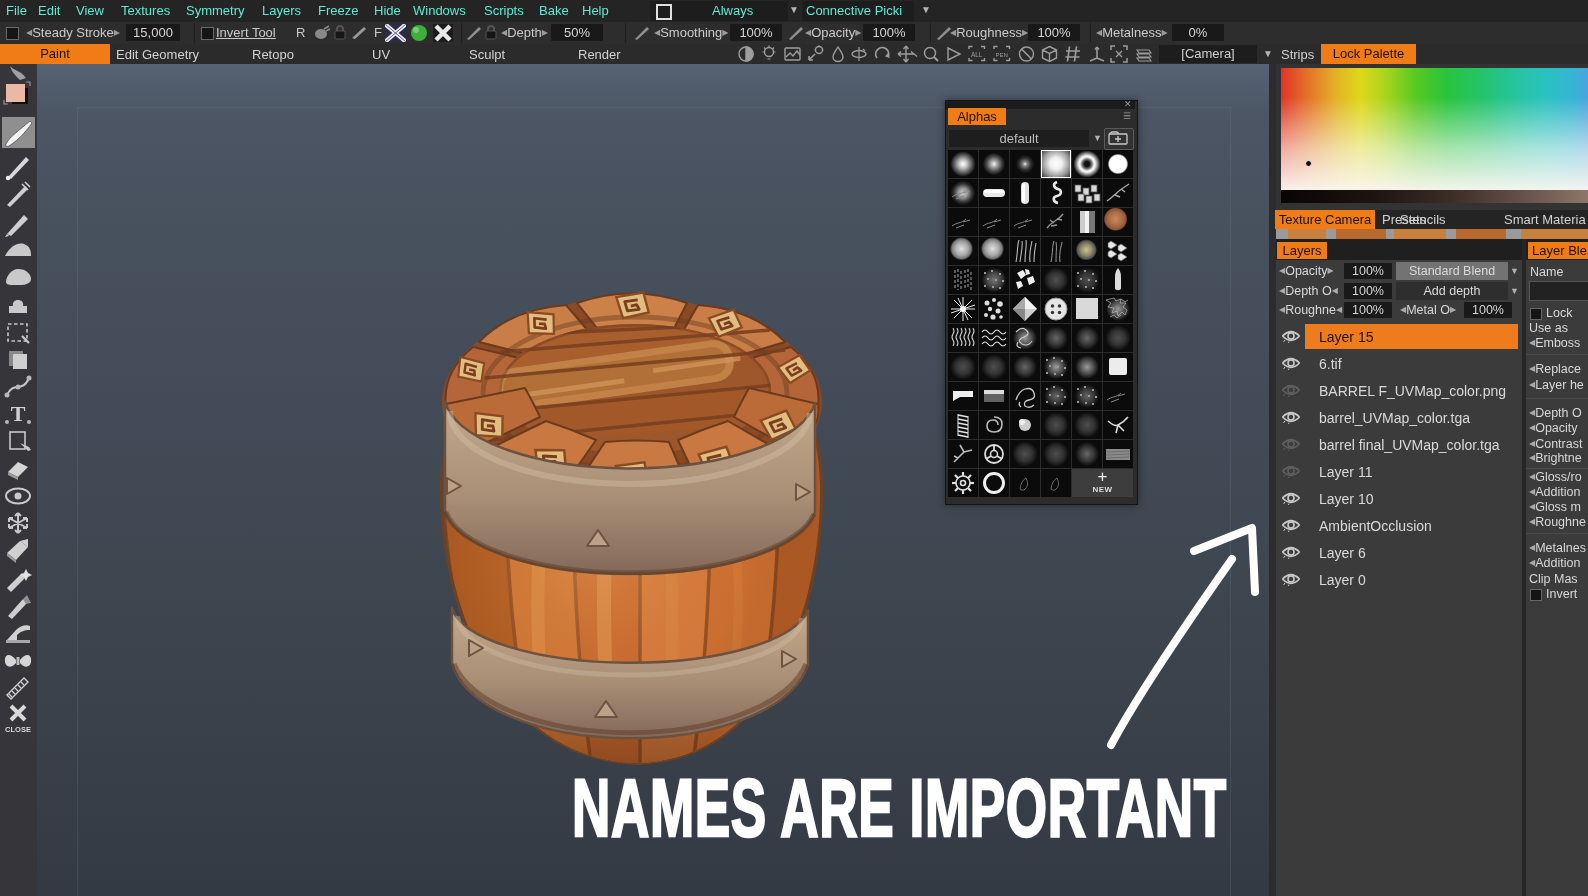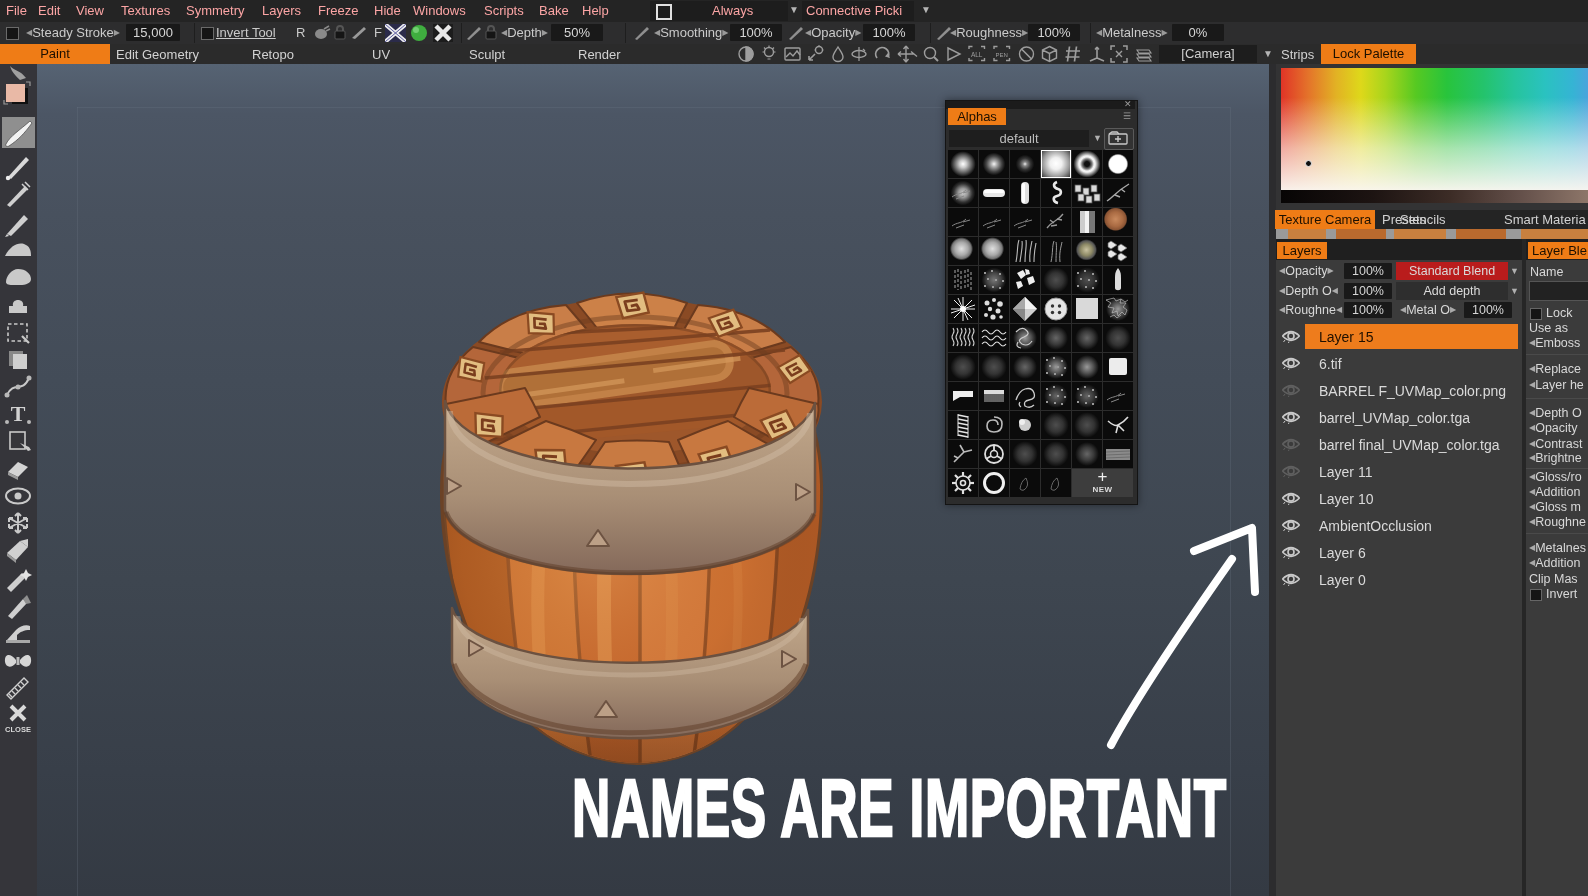--- a/index.html
+++ b/index.html
@@ -1,19 +1,19 @@
 <!DOCTYPE html>
 <html><head>
 <meta charset="utf-8">
 <style>
   html,body{margin:0;padding:0;}
   body{width:1588px;height:896px;position:relative;overflow:hidden;
        font-family:"Liberation Sans", sans-serif;background:#3a3a3a;}
   .abs{position:absolute;}
-  .t{position:absolute;color:#fca5a5;font-size:13px;white-space:nowrap;}
+  .t{position:absolute;color:#5eead4;font-size:13px;white-space:nowrap;}
   .t2{position:absolute;color:#cacaca;font-size:13px;white-space:nowrap;}
   .vbox{position:absolute;background:#191919;color:#d6d6d6;font-size:13px;
         text-align:center;border-radius:1px;}
   .orange{background:#ef7c16;color:#1d1000;}
   .tab{position:absolute;font-size:13px;color:#d2d2d2;white-space:nowrap;}
   .chk{position:absolute;width:11px;height:11px;background:#151515;border:1px solid #6a6a6a;}
   .arrL{color:#9a9a9a;font-size:8px;vertical-align:2px;}
   .eye{position:absolute;width:20px;height:14px;}
   .lname{position:absolute;color:#dadada;font-size:14px;white-space:nowrap;}
   .lbl{position:absolute;color:#d8d8d8;font-size:12.5px;white-space:nowrap;}
@@ -786,21 +786,21 @@
 <div class="abs" style="left:1276px;top:229px;width:312px;height:10px;background:linear-gradient(90deg,
 #9a9a9a 0 12px,#c8803f 12px 50px,#9a9a9a 50px 60px,#b96a2e 60px 110px,#9a9a9a 110px 118px,#c8803f 118px 170px,
 #9a9a9a 170px 180px,#b96a2e 180px 230px,#9a9a9a 230px 245px,#c8803f 245px 312px);"></div>
 
 <div class="abs" style="left:1276px;top:239px;width:246px;height:657px;background:#3b3b3b;"></div>
 <div class="abs" style="left:1276px;top:239px;width:246px;height:21px;background:#1f1f1f;"></div>
 <div class="abs orange" style="left:1277px;top:242px;width:50px;height:17px;font-size:13px;text-align:center;line-height:17px;">Layers</div>
 
 <span class="lbl" style="left:1279px;top:264px;"><span style="font-size:8px;color:#aaa;vertical-align:2px;">◀</span>Opacity<span style="font-size:8px;color:#aaa;vertical-align:2px;">▶</span></span>
 <div class="vbox" style="left:1344px;top:263px;width:48px;height:16px;line-height:16px;font-size:12.5px;">100%</div>
-<div class="abs" style="left:1396px;top:262px;width:112px;height:18px;background:#b91c1c;color:#dadada;font-size:12.5px;text-align:center;line-height:18px;">Standard Blend</div>
+<div class="abs" style="left:1396px;top:262px;width:112px;height:18px;background:#737373;color:#dadada;font-size:12.5px;text-align:center;line-height:18px;">Standard Blend</div>
 <span class="abs" style="left:1510px;top:266px;color:#b0b0b0;font-size:9px;">▼</span>
 <span class="lbl" style="left:1279px;top:284px;"><span style="font-size:8px;color:#aaa;vertical-align:2px;">◀</span>Depth O<span style="font-size:8px;color:#aaa;vertical-align:2px;">◀</span></span>
 <div class="vbox" style="left:1344px;top:283px;width:48px;height:16px;line-height:16px;font-size:12.5px;">100%</div>
 <div class="abs" style="left:1396px;top:282px;width:112px;height:18px;background:#2e2e2e;color:#dadada;font-size:12.5px;text-align:center;line-height:18px;">Add depth</div>
 <span class="abs" style="left:1510px;top:286px;color:#b0b0b0;font-size:9px;">▼</span>
 <span class="lbl" style="left:1279px;top:303px;"><span style="font-size:8px;color:#aaa;vertical-align:2px;">◀</span>Roughne<span style="font-size:8px;color:#aaa;vertical-align:2px;">◀</span></span>
 <div class="vbox" style="left:1344px;top:302px;width:48px;height:16px;line-height:16px;font-size:12.5px;">100%</div>
 <span class="lbl" style="left:1400px;top:303px;text-align:center;"><span style="font-size:8px;color:#aaa;vertical-align:2px;">◀</span>Metal O<span style="font-size:8px;color:#aaa;vertical-align:2px;">▶</span></span>
 <div class="vbox" style="left:1464px;top:302px;width:48px;height:16px;line-height:16px;font-size:12.5px;">100%</div>
 <div class="abs" style="left:1305px;top:324px;width:213px;height:25px;background:#ee7c1c;"></div>

